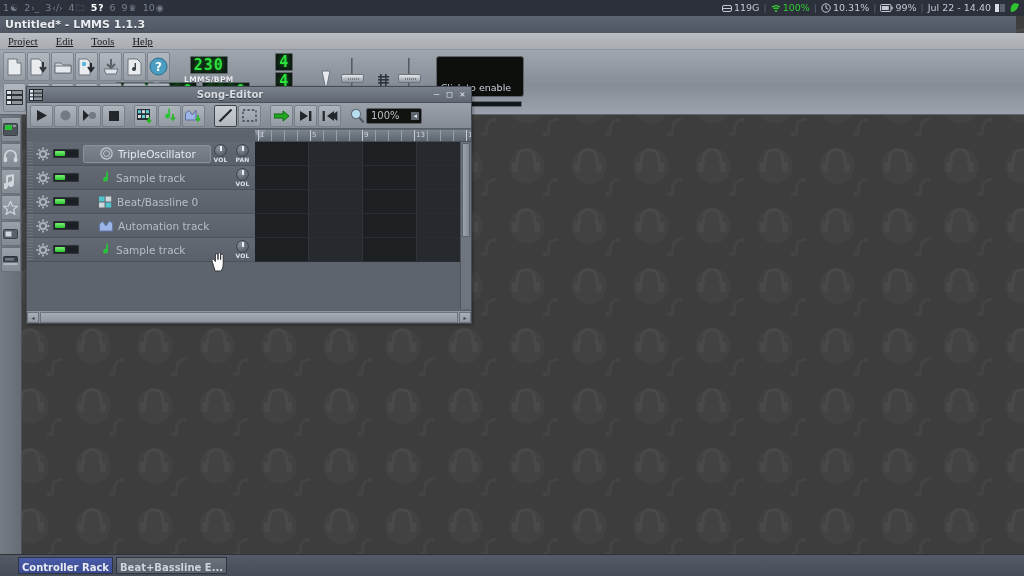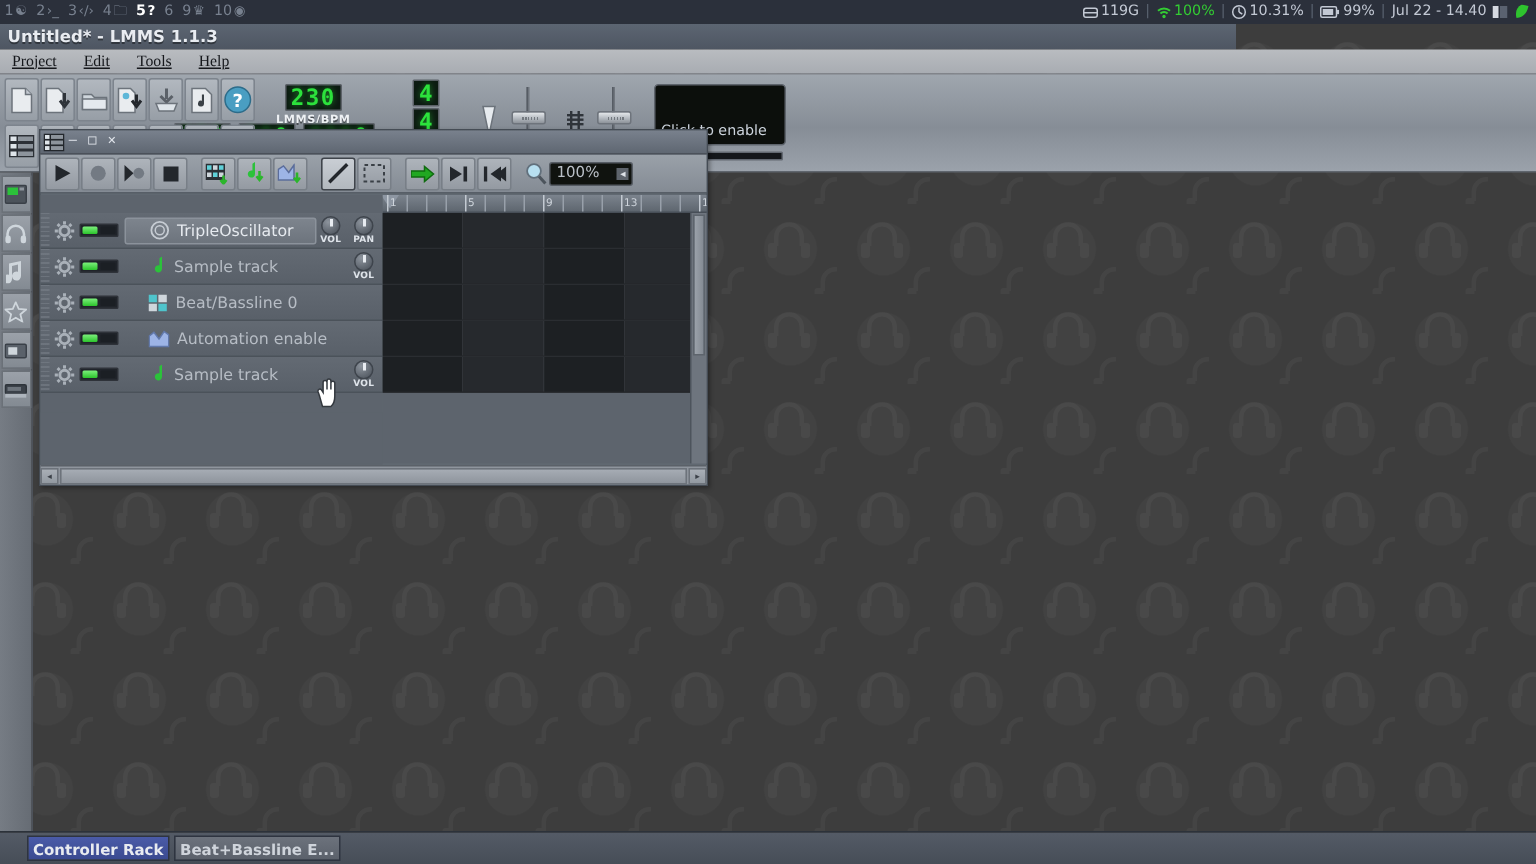--- a/index.html
+++ b/index.html
@@ -49,21 +49,21 @@
   #topbar .tray .sep { color: #5a6270; }
   #topbar .tray .item { display: inline-flex; align-items: center; gap: 2px; color: #c3c9d4; }
   #topbar .tray .green { color: #33cc33; }
 
   
   #lmms {
     position: absolute; left: 0; top: 16px; width: 1024px; height: 538px;
     pointer-events: none;
   }
   #titlebar {
-    position: absolute; left: 0; top: 0; width: 824px; height: 17px;
+    position: absolute; left: 0; top: 0; width: 1016px; height: 17px;
     background: linear-gradient(180deg,#5c6572 0%, #4e5662 100%);
     color: #e9ecf1;
     font-size: 11px;
     font-weight: bold;
     line-height: 17px;
     padding-left: 5px;
     text-shadow: 0 1px 0 rgba(0,0,0,.4);
   }
   #menubar {
     position: absolute; left: 0; top: 17px; width: 1024px; height: 17px;
@@ -692,20 +692,21 @@
   <div id="se-title">
     <svg class="ticon" viewBox="0 0 14 12">
         <rect width="14" height="12" fill="#23272c"></rect>
         <rect x="1" y="1" width="3" height="2.6" fill="#dfe5ea"></rect>
         <rect x="5" y="1" width="8" height="2.6" fill="#8d949c"></rect>
         <rect x="1" y="4.7" width="3" height="2.6" fill="#dfe5ea"></rect>
         <rect x="5" y="4.7" width="8" height="2.6" fill="#8d949c"></rect>
         <rect x="1" y="8.4" width="3" height="2.6" fill="#dfe5ea"></rect>
         <rect x="5" y="8.4" width="8" height="2.6" fill="#8d949c"></rect>
       </svg>
+    <span class="ttext">Song-Editor</span>
     <span class="wbtns">
       <span class="wbtn">–</span>
       <span class="wbtn">□</span>
       <span class="wbtn">✕</span>
     </span>
   </div>
 
   <div id="se-toolbar">
     <div class="sebtn">
       <svg width="13" height="13" viewBox="0 0 13 13">
@@ -942,21 +943,21 @@
               </g>
             </svg>
           <span class="led">
               <span class="on"></span>
               <span class="off"></span>
             </span>
           <span class="tname">
             <svg width="14" height="12" viewBox="0 0 14 12">
                 <path d="M0.5 11 V4 L3.6 1.6 L7 6 L10.4 1 L13.5 3.2 V11 Z" fill="#9db4e6" stroke="#6279ab"></path>
               </svg>
-            <span>Automation enable</span>
+            <span>Automation track</span>
           </span>
         </div>
 
         <div class="trow">
           <span class="grip"></span>
           <svg class="gearicon" viewBox="0 0 14 14">
               <circle cx="7" cy="7" r="3.1" fill="none" stroke="#a9b0b8" stroke-width="2"></circle>
               <g stroke="#a9b0b8" stroke-width="2">
                 <line x1="7" y1="0.5" x2="7" y2="2.6"></line>
                 <line x1="7" y1="11.4" x2="7" y2="13.5"></line>

